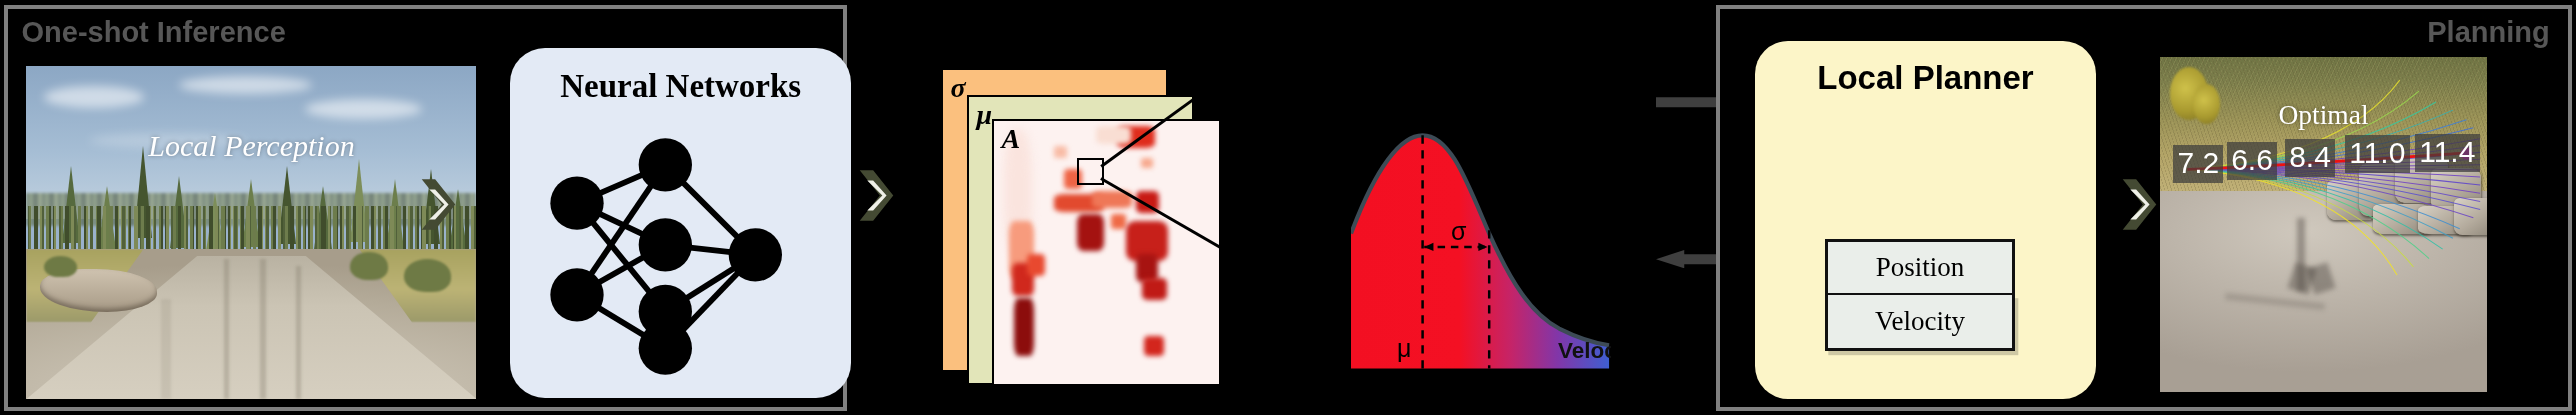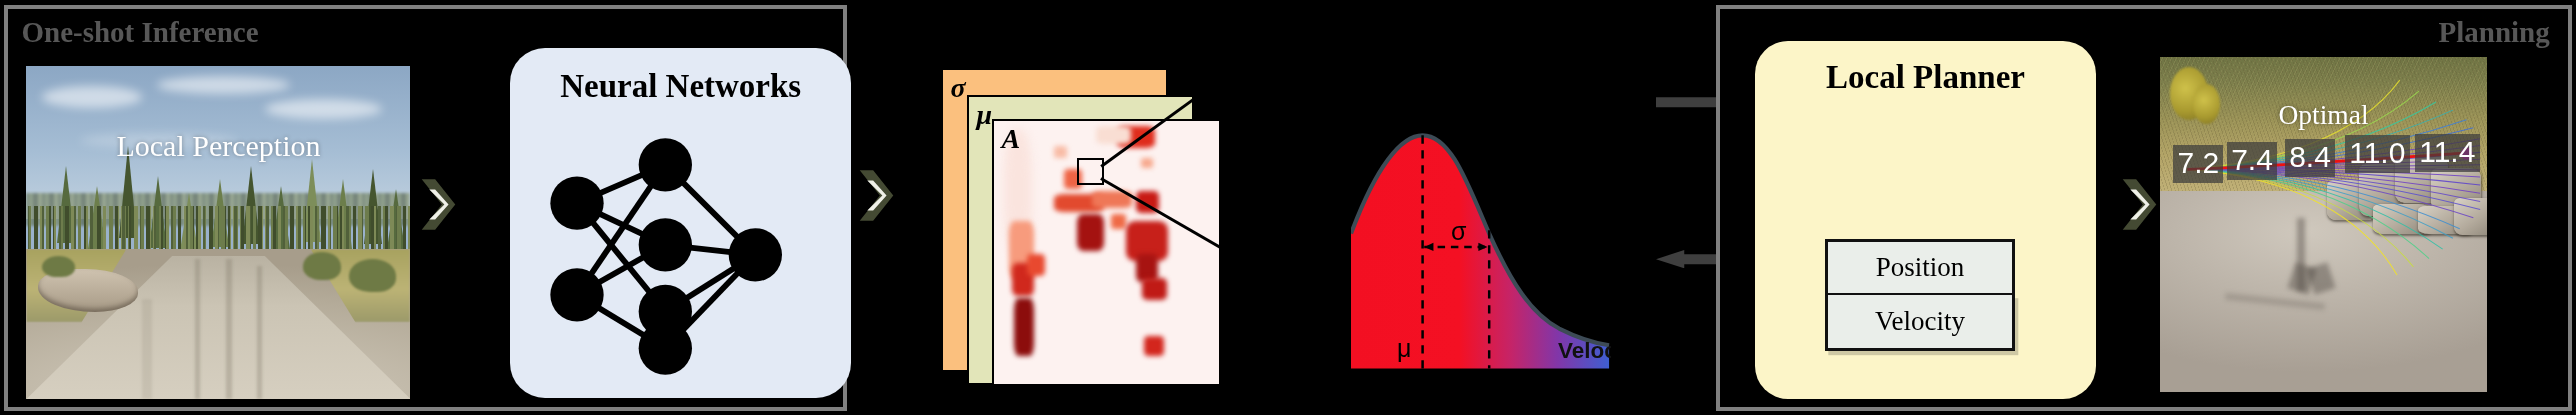--- a/index.html
+++ b/index.html
@@ -28,37 +28,38 @@
   #panel-inference { left: 4.2px;    width: 843px; }
   #panel-map       { left: 920px; width: 766px;  }
   #panel-planning  { left: 1716px; width: 856px; }
 
   .panel-title {
     position: absolute;
     top: 6.7px;
     color: #575757;
     font-weight: bold;
     font-size: 29px;
-    font-family: Liberation Serif, serif;
+    font-family: Liberation Sans, sans-serif;
     letter-spacing: 0px;
     white-space: nowrap;
   }
   #title-inference { left: 13.3px; }
   #title-map       { left: 0; right: 0; text-align: center; }
   #title-planning  { right: 18.3px; }
 
   
   #perception-img {
     position: absolute;
     left: 18.3px;
     top: 57px;
-    width: 384px;
+    width: 450px;
     height: 333px;
     overflow: hidden;
     background: #9ab2cc;
+    font-style: italic;
   }
   .sky {
     position: absolute; left: 0; top: 0; width: 100%; height: 46%;
     background: linear-gradient(#8ca7c4 0%, #a5bdd4 55%, #c2d2e0 100%);
   }
   .cloud {
     position: absolute; background: rgba(255,255,255,.55);
     border-radius: 50%; filter: blur(5px);
   }
   .treeline {
@@ -202,21 +203,21 @@
     left: 1751px;
     top: 37px;
     width: 341px;
     height: 358px;
     background: #fcf5c8;
     border-radius: 33px;
   }
   #planner-title {
     position: absolute; left: 0; right: 0; top: 18.3px;
     text-align: center; font-weight: bold; font-size: 33px; color: #000;
-    font-family: Liberation Serif, serif;
+    font-family: Liberation Sans, sans-serif;
   }
   .planner-box {
     position: absolute; left: 70px; width: 190px;
     background: #eaeeea;
     border: 3.3px solid #111;
     color: #000;
     font-size: 27px;
     font-family: "Liberation Serif", serif;
     display: flex; align-items: center; justify-content: center;
     box-shadow: 3.3px 4.2px 0 rgba(0,0,0,.18);
@@ -514,21 +515,21 @@
         </g>
         <path d="M40 165 C 140 162, 280 152, 446 141" stroke="#ee1111" stroke-width="4" fill="none"></path>
         <circle cx="450" cy="142" r="9" fill="#ec1fd0"></circle>
       </svg>
 
       <div id="pl-label">
         <span>Optimal</span><br>
       </div>
 
       <div class="vel-chip" style="left:13.3px;  top:88px;">7.2</div>
-      <div class="vel-chip" style="left:67px;  top:85px;">7.4</div>
+      <div class="vel-chip" style="left:67px;  top:85px;">6.6</div>
       <div class="vel-chip" style="left:125px; top:82px;">8.4</div>
       <div class="vel-chip" style="left:185px; top:78px;">11.0</div>
       <div class="vel-chip" style="left:255px; top:77px;">11.4</div>
     </div>
   </div>
 
 </div>
 
 
 </body></html>

